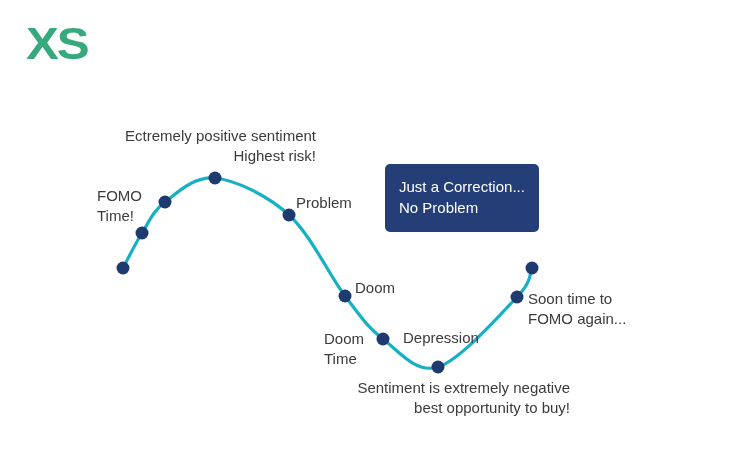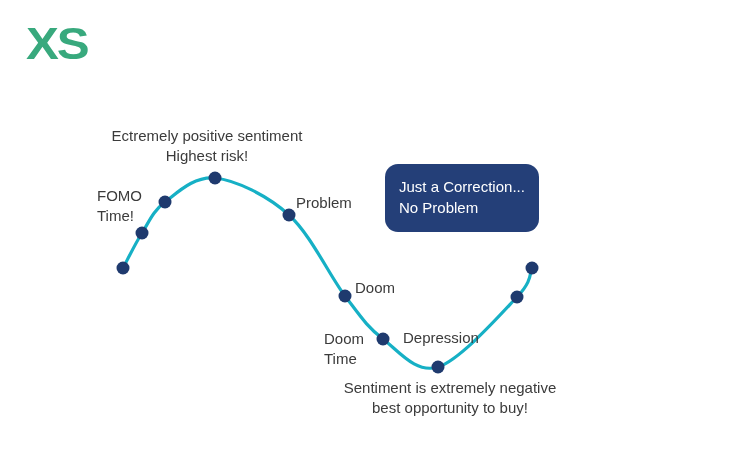--- a/index.html
+++ b/index.html
@@ -27,27 +27,27 @@
     transform:scaleX(1.12);transform-origin:left top;
     user-select:none;
   }
   .curve-svg{position:absolute;left:0;top:0;}
   .lbl{
     position:absolute;
     font-size:15px;line-height:20px;
     color:var(--label);
     white-space:pre-line;
   }
-  .lbl.center{text-align:center;}
+  .lbl.center{text-align:right;}
   .callout{
     position:absolute;
     width:154px;height:68px;
     box-sizing:border-box;
     background:var(--callout-bg);
-    border-radius:13px;
+    border-radius:5px;
     padding:12px 10px 10px 14px;
   }
   .callout-text{
     position:static;
     color:var(--callout-text);
     font-size:15px;line-height:21px;
     white-space:pre-line;
   }
 </style>
 </head>
@@ -83,19 +83,21 @@
   <div class="lbl" style="left:355px;top:278px">Doom</div>
 
   <div class="lbl" style="left:403px;top:328px">Depression</div>
 
   <div class="lbl" style="left:324px;top:329px">Doom
 Time</div>
 
   <div class="lbl center" style="left:330px;top:378px;width:240px">Sentiment is extremely negative
 best opportunity to buy!</div>
 
+  <div class="lbl" style="left:528px;top:289px">Soon time to
+FOMO again...</div>
 
   <div class="callout" style="left:385px;top:164px">
     <span class="callout-text">Just a Correction...
 No Problem</span>
   </div>
 
 </div>
 
 </body></html>

